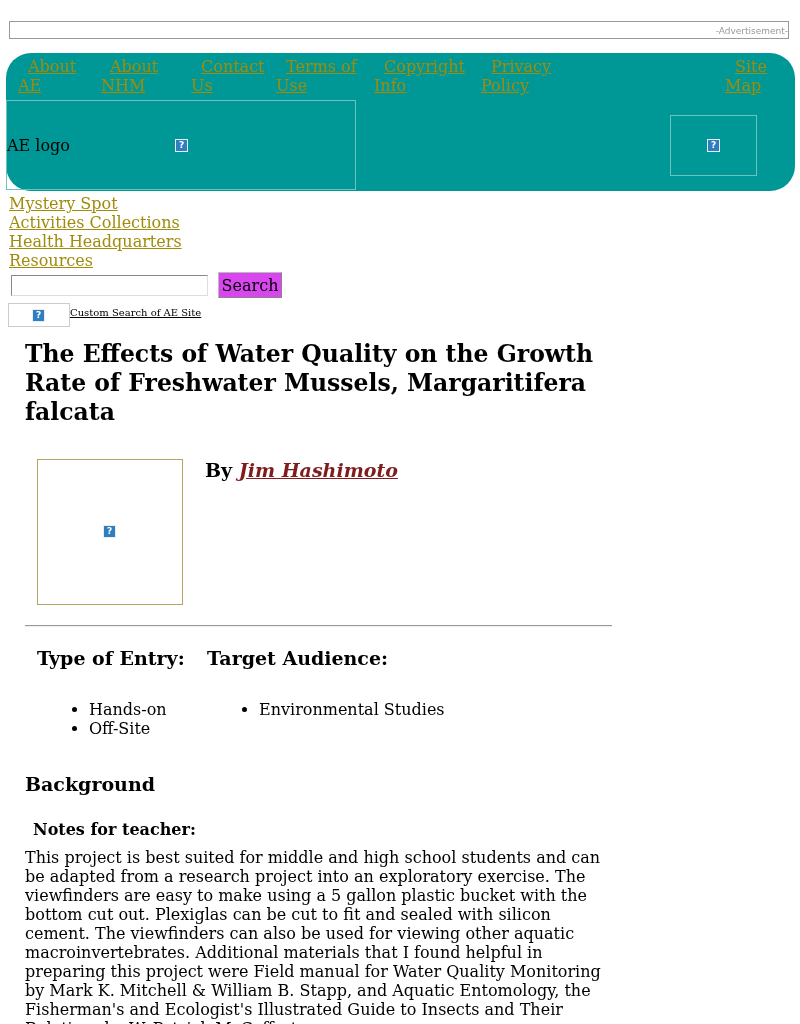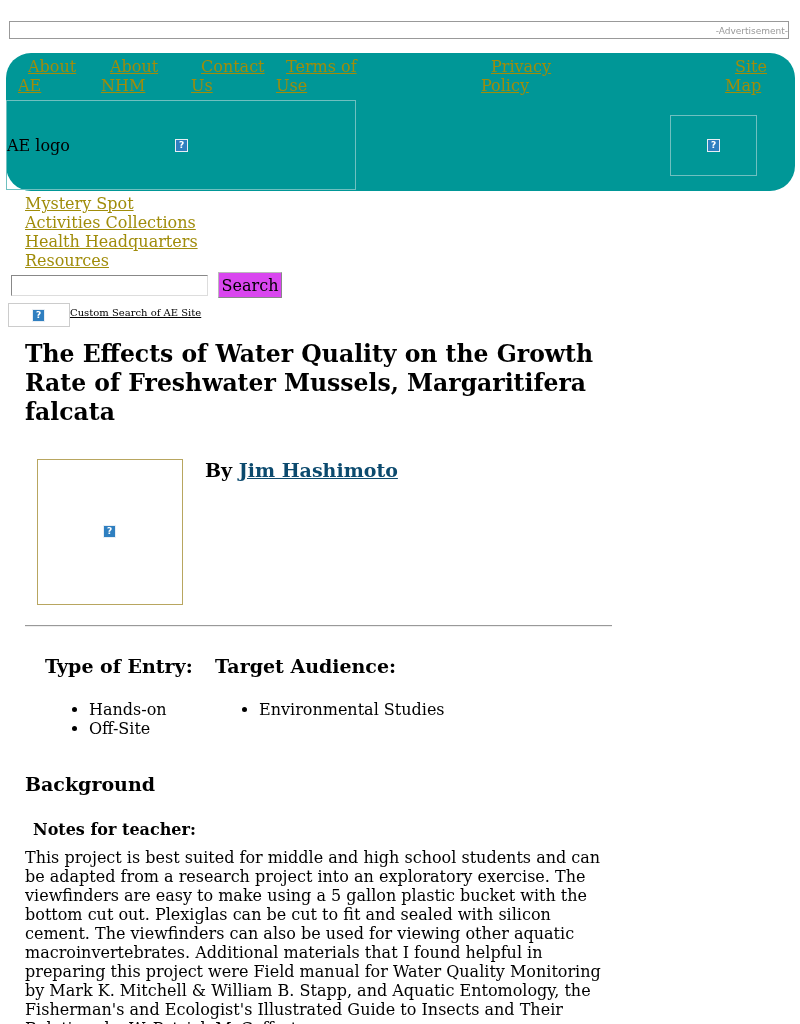--- a/index.html
+++ b/index.html
@@ -38,21 +38,21 @@
       position: absolute; width: 13px; height: 13px; background: #2f7fc0;
       border: 1px solid #e8eef4; box-sizing: border-box;
       color: #fff; font-family: "DejaVu Sans", sans-serif; font-size: 9px; font-weight: bold;
       text-align: center; line-height: 11px;
     }
     .right-box {
       position: absolute; left: 664px; top: 62px; width: 87px; height: 61px;
       border: 1px solid #6fc0c0; box-sizing: border-box;
     }
 
-    .side-links { position: absolute; left: 9px; top: 194px; margin-left: 16px; }
+    .side-links { position: absolute; left: 9px; top: 194px; }
     .side-link { display: block; font-size: 16px; line-height: 19px; color: #a08c0a; }
 
     .search-input {
       position: absolute; left: 11px; top: 275px; width: 197px; height: 21px;
       border: 1px solid #888; border-right-color: #ddd; border-bottom-color: #ddd;
       box-sizing: border-box; background: #fff; padding: 0;
     }
     .search-btn {
       position: absolute; left: 218px; top: 272px; width: 64px; height: 26px;
       background: #d946ef; border: 1px solid #bbb; border-right-color: #888; border-bottom-color: #888;
@@ -72,29 +72,29 @@
       font-size: 23.5px; line-height: 29px; font-weight: bold;
     }
 
     .author-img {
       position: absolute; left: 37px; top: 459px; width: 146px; height: 146px;
       border: 1px solid #b8a660; box-sizing: border-box; background: #fff;
     }
     .byline {
       position: absolute; left: 205px; top: 458px; font-size: 19px; font-weight: bold; line-height: 24px;
     }
-    .byline a { color: #0c4a6e; }
+    .byline a { color: #7f1d1d; font-style: italic; }
 
     .hr {
       position: absolute; left: 25px; top: 625px; width: 587px; height: 0;
       border-top: 1px solid #999; border-bottom: 1px solid #eee;
     }
 
     .meta-head {
-      position: absolute; top: 647px; font-size: 19px; font-weight: bold; line-height: 22px; margin: 8px;
+      position: absolute; top: 647px; font-size: 19px; font-weight: bold; line-height: 22px; margin: 0;
     }
     .meta-list {
       position: absolute; margin: 12px; padding-left: 40px; font-size: 16px; line-height: 19px;
     }
 
     .h-background {
       position: absolute; left: 25px; top: 773px; margin: 0; font-size: 19px; line-height: 22px; font-weight: bold;
     }
     .h-notes {
       position: absolute; left: 25px; top: 812px; margin: 8px; font-size: 16px; line-height: 19px; font-weight: bold;
@@ -121,20 +121,24 @@
       <span class="l1" style="padding-left:9px;">About</span>
       <span class="l2">NHM</span>
     </a>
     <a class="nav-link" style="left:185px;">
       <span class="l1" style="padding-left:10px;">Contact</span>
       <span class="l2">Us</span>
     </a>
     <a class="nav-link" style="left:270px;">
       <span class="l1" style="padding-left:10px;">Terms of</span>
       <span class="l2">Use</span>
+    </a>
+    <a class="nav-link" style="left:368px;">
+      <span class="l1" style="padding-left:10px;">Copyright</span>
+      <span class="l2">Info</span>
     </a>
     <a class="nav-link" style="left:475px;">
       <span class="l1" style="padding-left:10px;">Privacy</span>
       <span class="l2">Policy</span>
     </a>
     <a class="nav-link" style="left:719px;">
       <span class="l1" style="padding-left:10px;">Site</span>
       <span class="l2">Map</span>
     </a>
   </div>

